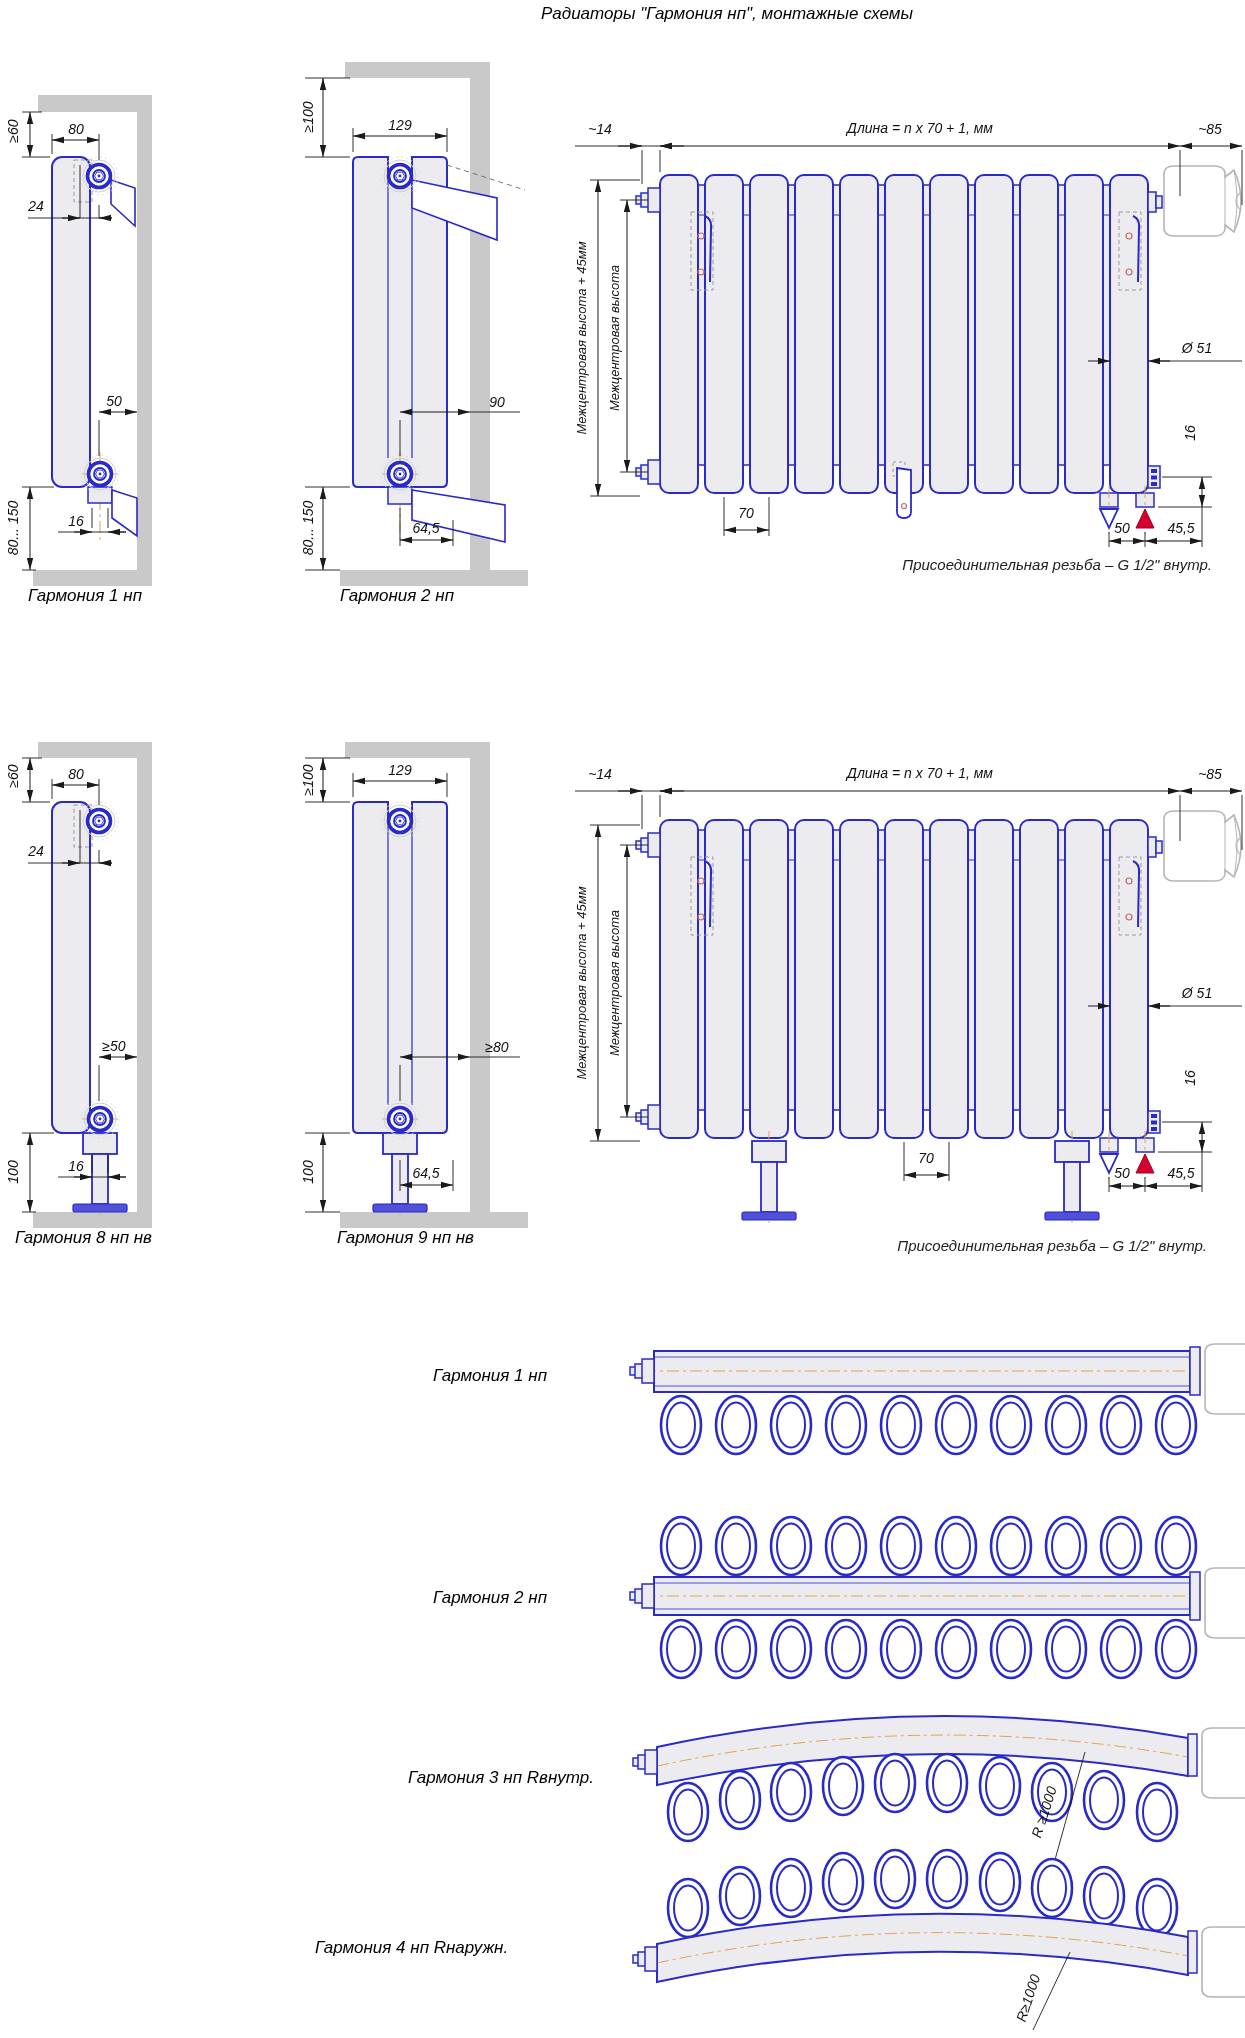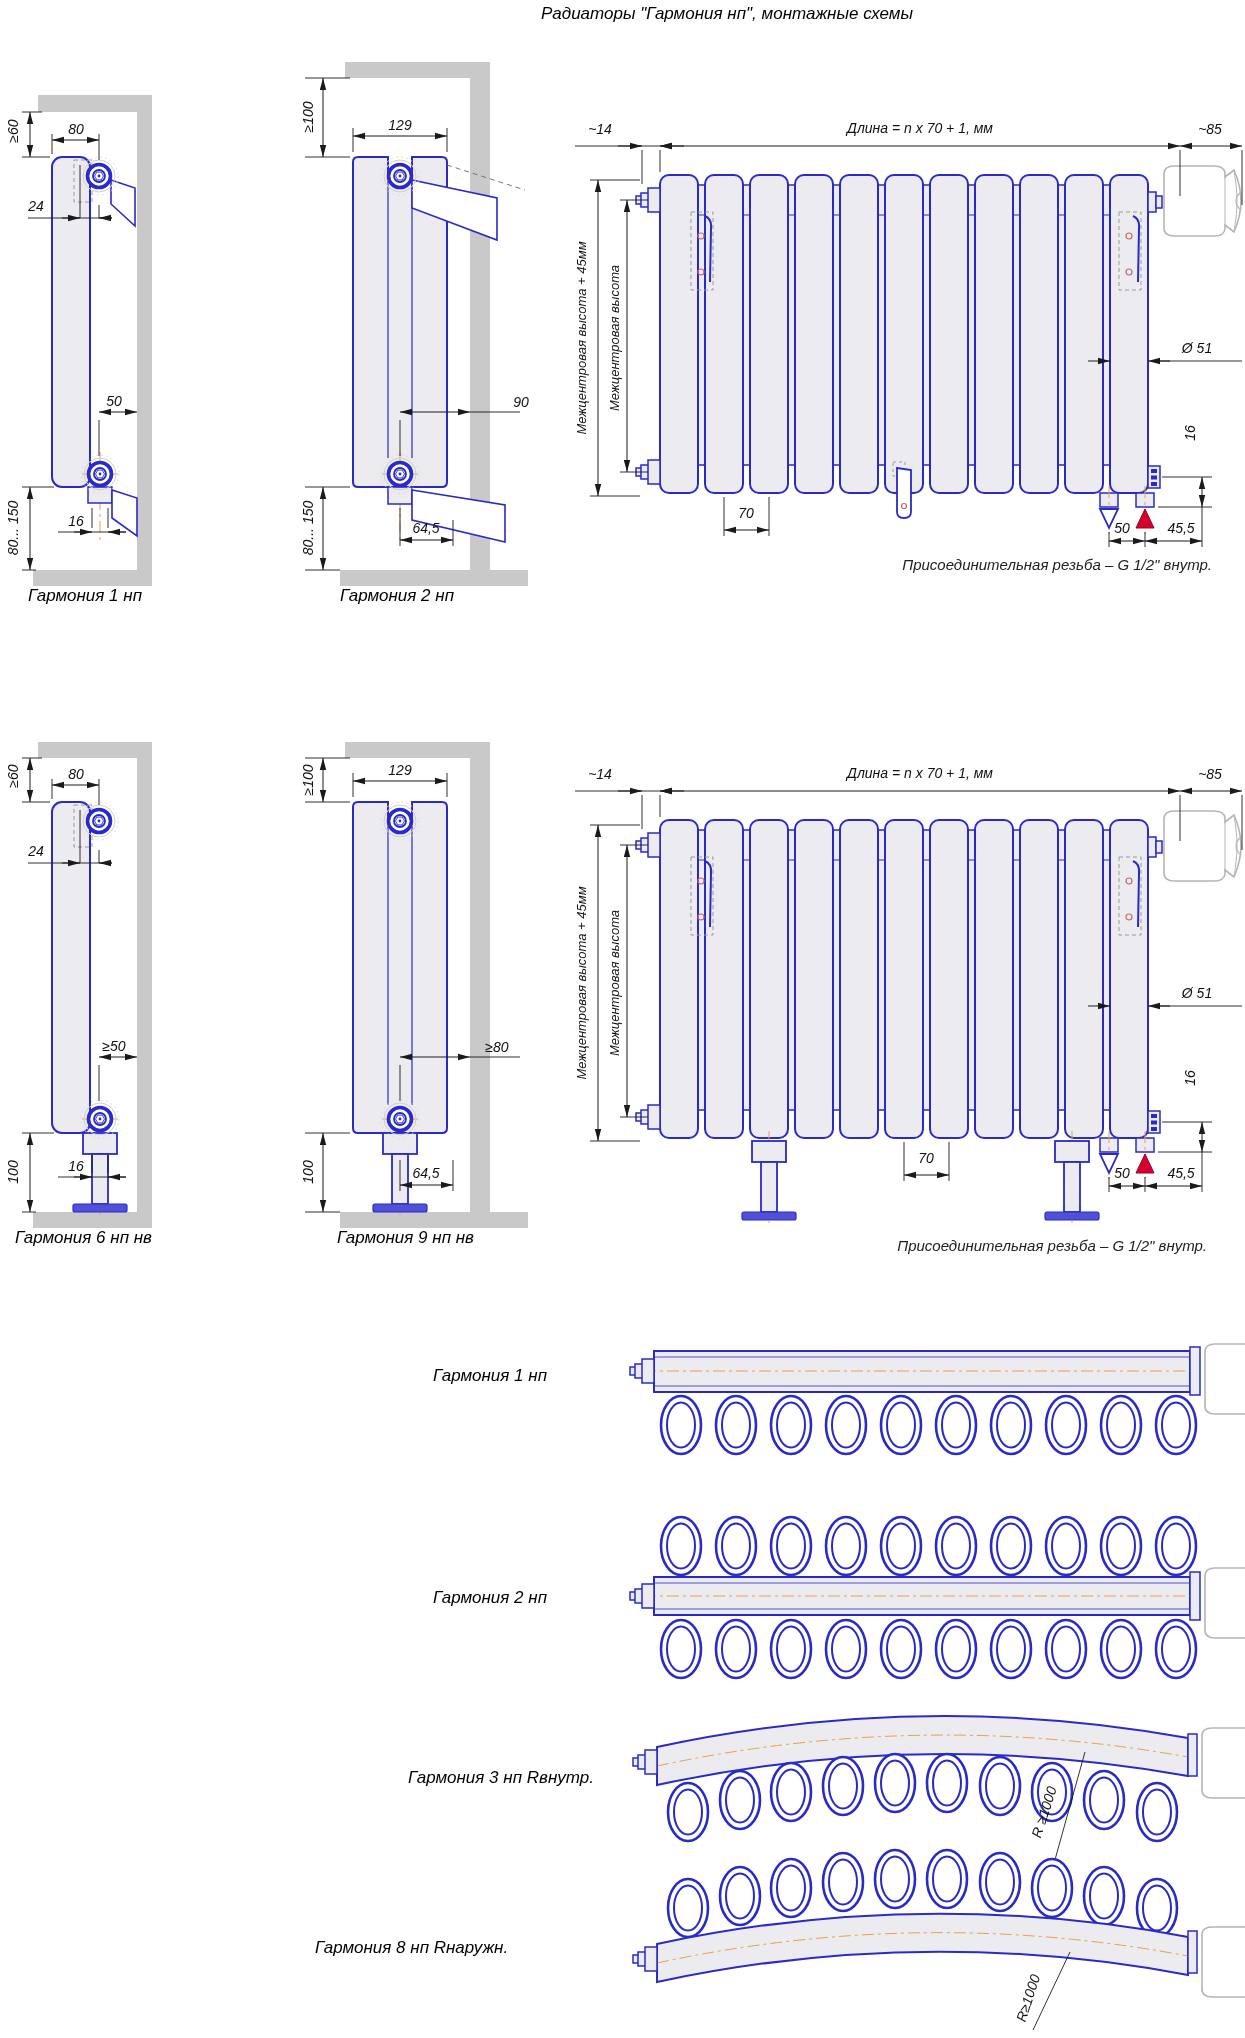--- a/index.html
+++ b/index.html
@@ -436,21 +436,21 @@
 <div class="t r" style="left:13px;top:131px">≥60</div>
 <div class="t" style="left:76px;top:129px">80</div>
 <div class="t" style="left:36px;top:206px">24</div>
 <div class="t" style="left:114px;top:401px">50</div>
 <div class="t" style="left:76px;top:521px">16</div>
 <div class="t r" style="left:13px;top:528px">80... 150</div>
 <div class="lbl" style="left:28px;top:586px">Гармония 1 нп</div>
 
 <div class="t r" style="left:308px;top:117px">≥100</div>
 <div class="t" style="left:400px;top:125px">129</div>
-<div class="t" style="left:521px;top:402px">90</div>
+<div class="t" style="left:497px;top:402px">90</div>
 <div class="t" style="left:426px;top:528px">64,5</div>
 <div class="t r" style="left:308px;top:528px">80... 150</div>
 <div class="lbl" style="left:340px;top:586px">Гармония 2 нп</div>
 
 <div class="t" style="left:600px;top:129px">~14</div>
 <div class="t" style="left:920px;top:128px">Длина = n x 70 + 1, мм</div>
 <div class="t" style="left:1210px;top:129px">~85</div>
 <div class="t r sm" style="left:581px;top:338px">Межцентровая высота + 45мм</div>
 <div class="t r sm" style="left:614px;top:338px">Межцентровая высота</div>
 <div class="t" style="left:1197px;top:348px">Ø 51</div>
@@ -459,21 +459,21 @@
 <div class="t" style="left:1122px;top:528px">50</div>
 <div class="t" style="left:1181px;top:528px">45,5</div>
 <div class="note" style="left:880px;top:556px;width:332px;text-align:right">Присоединительная резьба – G 1/2" внутр.</div>
 
 <div class="t r" style="left:13px;top:776px">≥60</div>
 <div class="t" style="left:76px;top:774px">80</div>
 <div class="t" style="left:36px;top:851px">24</div>
 <div class="t" style="left:114px;top:1046px">≥50</div>
 <div class="t" style="left:76px;top:1166px">16</div>
 <div class="t r" style="left:13px;top:1172px">100</div>
-<div class="lbl" style="left:15px;top:1228px">Гармония 6 нп нв</div>
+<div class="lbl" style="left:15px;top:1228px">Гармония 8 нп нв</div>
 
 <div class="t r" style="left:308px;top:780px">≥100</div>
 <div class="t" style="left:400px;top:770px">129</div>
 <div class="t" style="left:497px;top:1047px">≥80</div>
 <div class="t" style="left:426px;top:1173px">64,5</div>
 <div class="t r" style="left:308px;top:1172px">100</div>
 <div class="lbl" style="left:337px;top:1228px">Гармония 9 нп нв</div>
 
 <div class="t" style="left:600px;top:774px">~14</div>
 <div class="t" style="left:920px;top:773px">Длина = n x 70 + 1, мм</div>
@@ -483,17 +483,17 @@
 <div class="t" style="left:1197px;top:993px">Ø 51</div>
 <div class="t r" style="left:1190px;top:1078px">16</div>
 <div class="t" style="left:926px;top:1158px">70</div>
 <div class="t" style="left:1122px;top:1173px">50</div>
 <div class="t" style="left:1181px;top:1173px">45,5</div>
 <div class="note" style="left:875px;top:1237px;width:332px;text-align:right">Присоединительная резьба – G 1/2" внутр.</div>
 
 <div class="lbl" style="left:433px;top:1366px">Гармония 1 нп</div>
 <div class="lbl" style="left:433px;top:1588px">Гармония 2 нп</div>
 <div class="lbl" style="left:408px;top:1768px">Гармония 3 нп Rвнутр.</div>
-<div class="lbl" style="left:315px;top:1938px">Гармония 8 нп Rнаружн.</div>
+<div class="lbl" style="left:315px;top:1938px">Гармония 4 нп Rнаружн.</div>
 <div class="t rr" style="left:1044px;top:1812px">R ≥1000</div>
 <div class="t rr" style="left:1028px;top:1998px">R≥1000</div>
 
 </div>
 
 </body></html>

